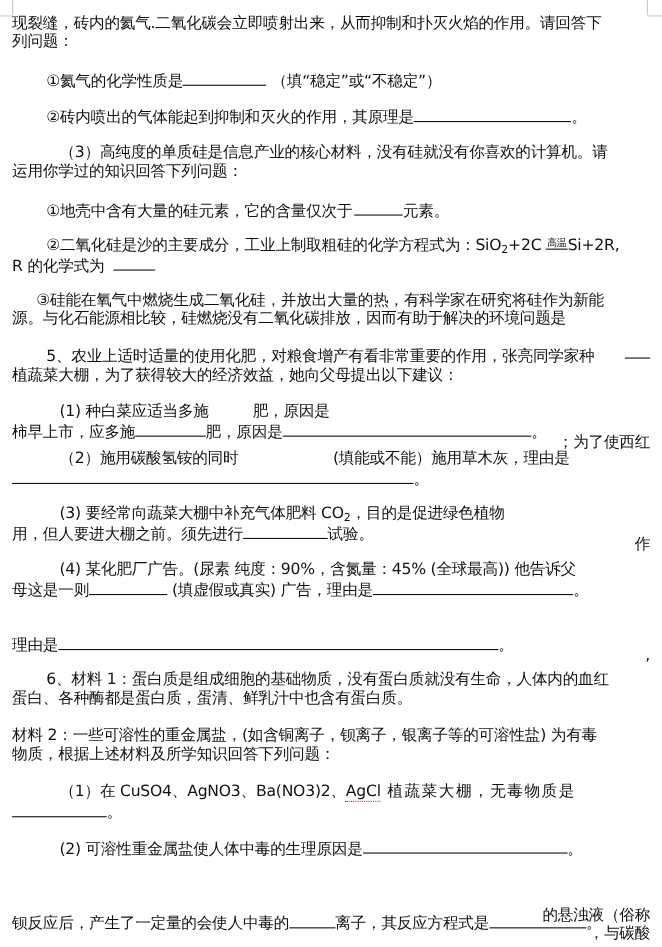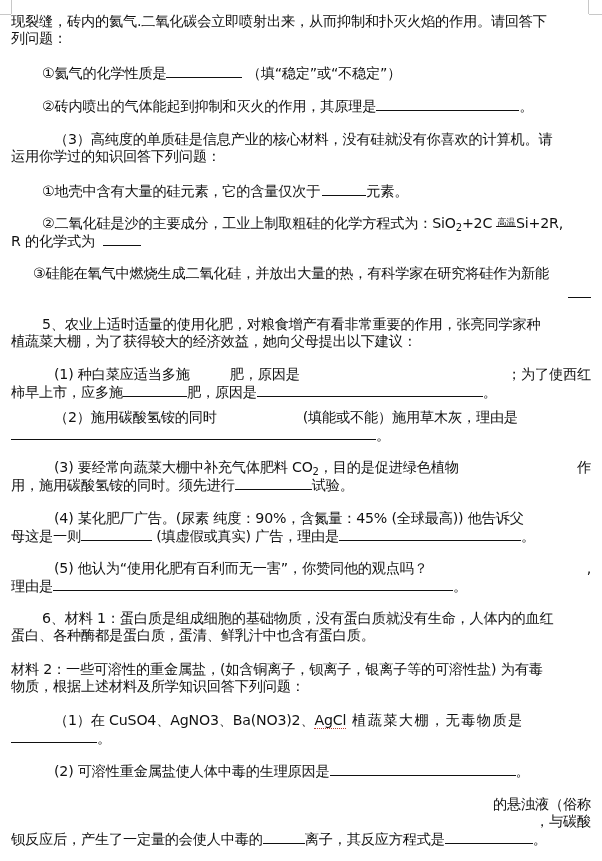--- a/index.html
+++ b/index.html
@@ -16,21 +16,21 @@
 
   .line { position: absolute; left: 11px; right: 11px; white-space: nowrap; line-height: 17px; letter-spacing: -0.2px; }
   .ind1 { padding-left: 31px; }
   .ind2 { padding-left: 43px; }
   .ind0s { padding-left: 22px; }
   .blank { display: inline-block; border-bottom: 1px solid #111; height: 13px; vertical-align: baseline; }
   .gap { display: inline-block; }
   sub { font-size: 10px; vertical-align: -3px; line-height: 0; }
   .dots { border-bottom: 1px dotted #c0392b; }
   .eqsign { display: inline-block; font-size: 9px; line-height: 8px; vertical-align: 3px; text-align: left; border-bottom: 1px solid #111; padding: 0 1px; }
-  .right { position: absolute; right: 0; }
+  .right { position: absolute; right: 0; margin-top: 28px; }
 </style>
 </head>
 <body>
 
 <div class="crop v-left"></div>
 <div class="crop h-left"></div>
 <div class="crop v-right"></div>
 <div class="crop h-right"></div>
 
 <div class="line" style="top:13px">现裂缝，砖内的氦气.二氧化碳会立即喷射出来，从而抑制和扑灭火焰的作用。请回答下</div>
@@ -55,20 +55,21 @@
   <span>②二氧化硅是沙的主要成分，工业上制取粗硅的化学方程式为：SiO</span><sub>2</sub><span>+2C</span>
   <span class="eqsign">高温</span><span>Si+2R,</span>
 </div>
 <div class="line" style="top:232px">
   <span>R 的化学式为</span>
   <span class="blank" style="width:38px; margin-left:4px"></span>
 </div>
 
 <div class="line ind0s" style="top:265px">③硅能在氧气中燃烧生成二氧化硅，并放出大量的热，有科学家在研究将硅作为新能</div>
 <div class="line" style="top:282px">
+  <span>源。与化石能源相比较，硅燃烧没有二氧化碳排放，因而有助于解决的环境问题是</span>
   <span class="blank right" style="width:23px; top:2px"></span>
 </div>
 
 <div class="line ind1" style="top:316px">5、农业上适时适量的使用化肥，对粮食增产有看非常重要的作用，张亮同学家种</div>
 <div class="line" style="top:333px">植蔬菜大棚，为了获得较大的经济效益，她向父母提出以下建议：</div>
 
 <div class="line ind2" style="top:366px">
   <span>(1) 种白菜应适当多施</span><span class="gap" style="width:40px"></span><span>肥，原因是</span>
   <span class="right">；为了使西红</span>
 </div>
@@ -81,31 +82,30 @@
 </div>
 <div class="line" style="top:426px">
   <span class="blank" style="width:365px"></span><span>。</span>
 </div>
 
 <div class="line ind2" style="top:459px">
   <span>(3) 要经常向蔬菜大棚中补充气体肥料 CO</span><sub>2</sub><span>，目的是促进绿色植物</span>
   <span class="right">作</span>
 </div>
 <div class="line" style="top:476px">
-  <span>用，施用碳酸氢铵的同时。须先进行</span><span class="blank" style="width:77px"></span><span>试验。</span>
+  <span>用，但人要进大棚之前。须先进行</span><span class="blank" style="width:77px"></span><span>试验。</span>
 </div>
 
 <div class="line ind2" style="top:510px">(4) 某化肥厂广告。(尿素   纯度：90%，含氮量：45% (全球最高)) 他告诉父</div>
 <div class="line" style="top:527px">
   <span>母这是一则</span><span class="blank" style="width:71px"></span>
   <span>(填虚假或真实) 广告，理由是</span><span class="blank" style="width:182px"></span><span>。</span>
 </div>
 
 <div class="line ind2" style="top:560px">
-  <span>(5) 他认为“使用化肥有百利而无一害”，你赞同他的观点吗？</span>
   <span class="right">,</span>
 </div>
 <div class="line" style="top:577px">
   <span>理由是</span><span class="blank" style="width:400px"></span><span>。</span>
 </div>
 
 <div class="line ind1" style="top:610px">6、材料 1：蛋白质是组成细胞的基础物质，没有蛋白质就没有生命，人体内的血红</div>
 <div class="line" style="top:627px">蛋白、各种酶都是蛋白质，蛋清、鲜乳汁中也含有蛋白质。</div>
 <div class="line" style="top:661px">材料 2：一些可溶性的重金属盐，(如含铜离子，钡离子，银离子等的可溶性盐) 为有毒</div>
 <div class="line" style="top:678px">物质，根据上述材料及所学知识回答下列问题：</div>

